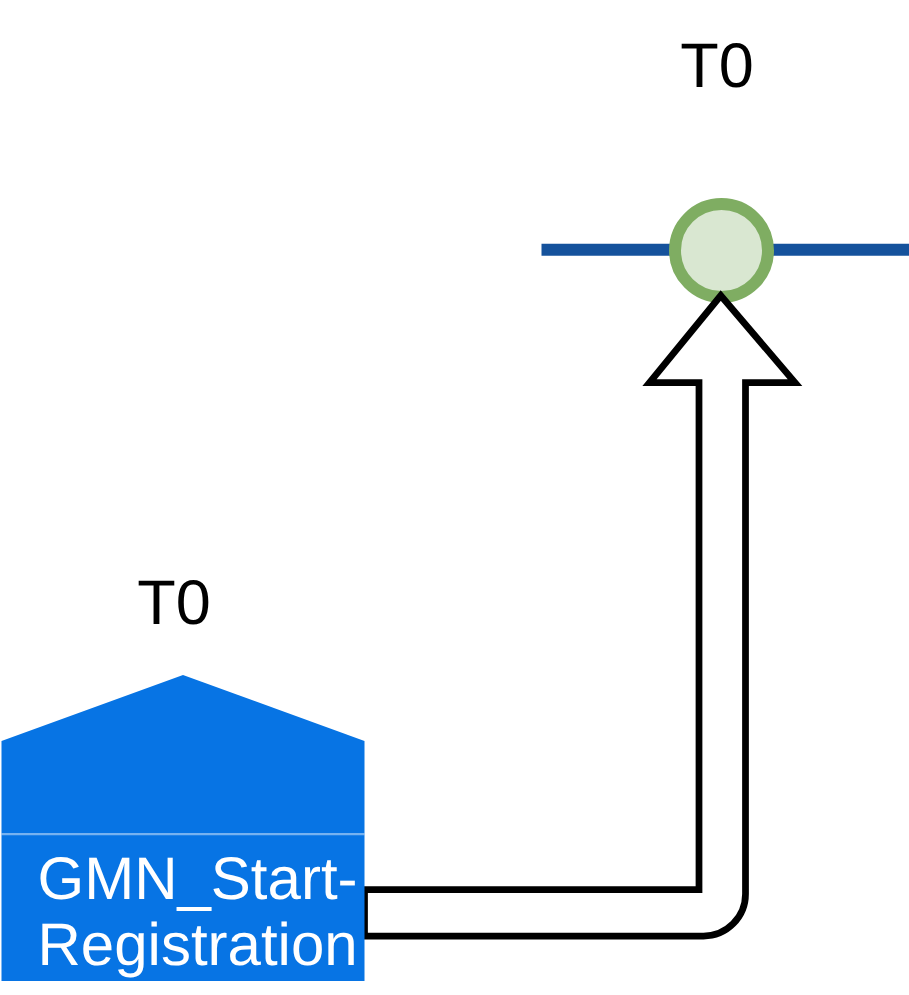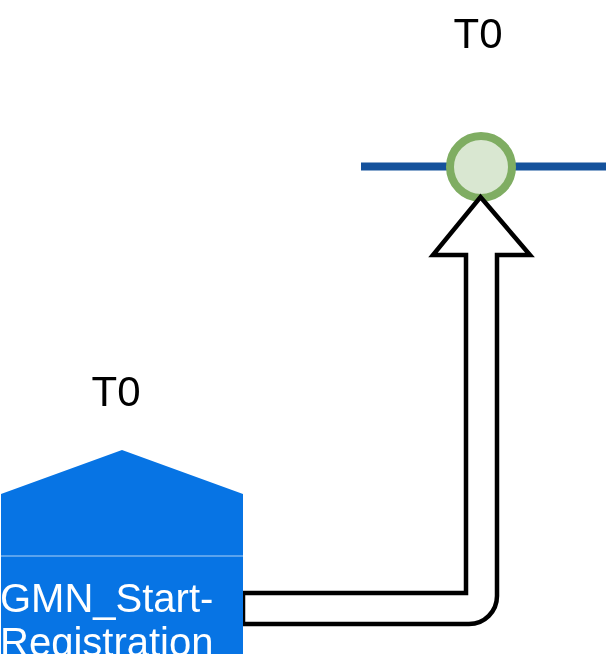--- a/index.html
+++ b/index.html
@@ -22,33 +22,34 @@
     width: 606px;
     height: 663px;
   }
   .t-label {
     position: absolute;
     color: #000000;
     font-size: 42px;
     line-height: 1;
     white-space: nowrap;
     transform: translateX(-50%);
+    margin-top: 10px;
   }
   #timeline-label { left: 478px; top: 13px; }
   #transition-label { left: 116px; top: 371px; }
   #transition-name {
     position: absolute;
     left: 0;
     top: 564px;
     width: 218px;
+    padding-left: 25px;
     color: #ffffff;
     font-size: 40px;
     line-height: 44px;
     white-space: pre-line;
-    margin-top: 12px;
   }
 </style>
 </head>
 <body>
 
 <div id="canvas">
 
   <svg id="diagram-svg" viewBox="0 0 606 663" xmlns="http://www.w3.org/2000/svg">
 
     <line x1="361" y1="166.5" x2="608" y2="166.5" stroke-width="8" stroke="#15529c"></line>

